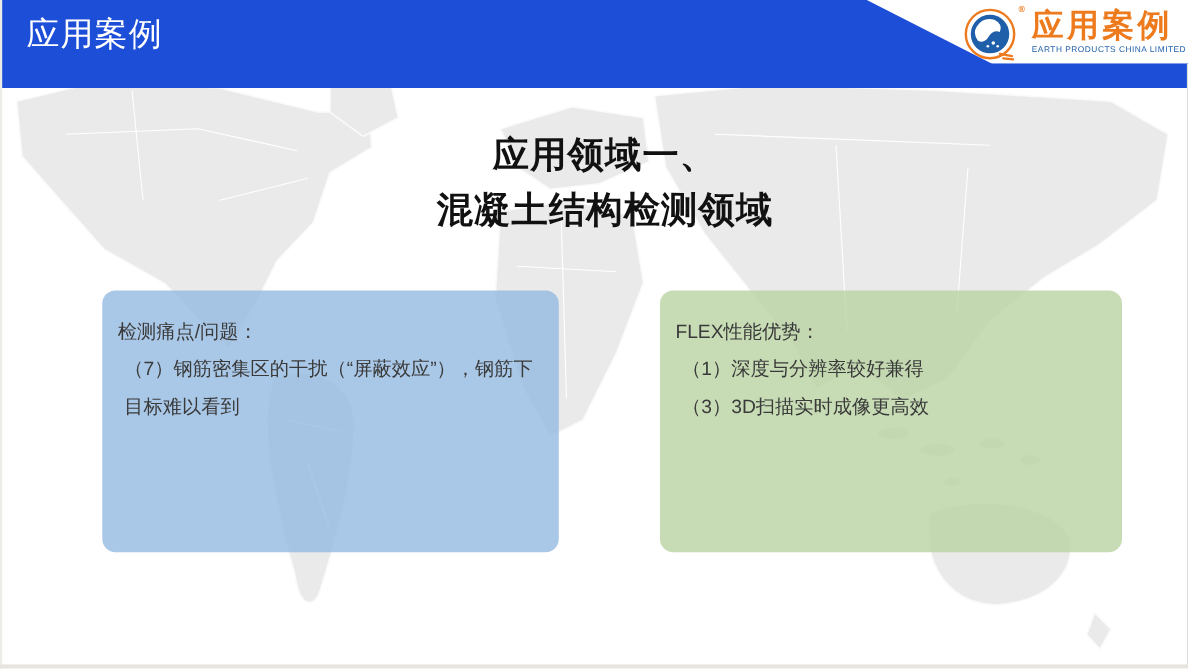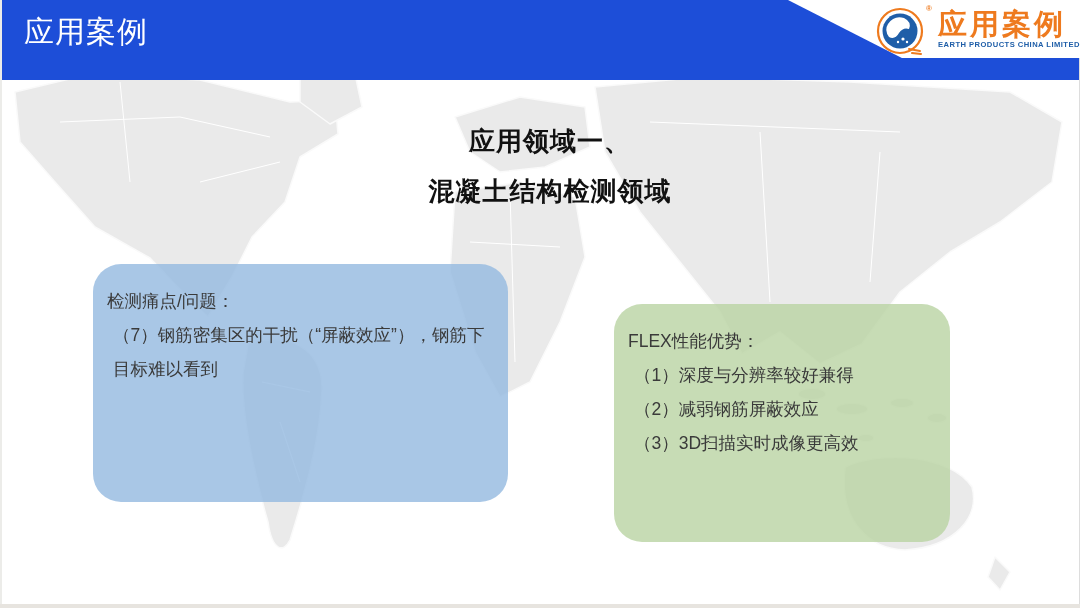--- a/index.html
+++ b/index.html
@@ -27,37 +27,37 @@
   .globe{position:absolute;left:88px;top:6px;width:50px;height:50px;}
   .reg-mark{
     position:absolute;left:138px;top:4px;font-size:8px;color:#ee7a1e;font-weight:700;
   }
   .logo-text{position:absolute;left:150px;top:9px;width:140px;}
   .logo-cn{
     font-size:29px;font-weight:800;color:#ee7a1e;letter-spacing:3px;
     line-height:30px;white-space:nowrap;
   }
   .logo-en{
-    font-size:7.6px;font-weight:700;color:#1f5ea8;letter-spacing:.45px;
+    font-size:7.6px;font-weight:400;color:#1f5ea8;letter-spacing:.45px;
     margin-top:1px;white-space:nowrap;
   }
   
   .main-title{
     position:absolute;left:0;top:116px;width:1080px;text-align:center;z-index:2;
     color:#111111;font-weight:700;
   }
-  .main-title .line{font-size:26px;line-height:50px;letter-spacing:1px;margin-left:20px;}
+  .main-title .line{font-size:33px;line-height:50px;letter-spacing:1px;margin-left:20px;}
   
   .box{
-    position:absolute;top:264px;height:238px;border-radius:28px;z-index:2;
+    position:absolute;top:264px;height:238px;border-radius:12px;z-index:2;
     color:#3a3a3a;font-size:17.5px;box-sizing:border-box;
     padding:20px 14px 0 14px;
   }
   .box-pain{left:93px;width:415px;background:rgba(150,187,225,0.82);}
-  .box-adv{left:614px;width:336px;background:rgba(187,212,165,0.82);margin-top:40px;}
+  .box-adv{left:600px;width:420px;background:rgba(187,212,165,0.82);}
   .box-heading{line-height:34px;}
   .box-item{line-height:34px;padding-left:6px;}
   
   .edge-bottom{position:absolute;left:0;bottom:0;width:1080px;height:4px;background:#e7e4df;z-index:5;}
   .edge-left{position:absolute;left:0;top:0;width:2px;height:608px;background:#ecece9;z-index:5;}
   .edge-right{position:absolute;right:0;top:58px;width:1px;height:550px;background:#dddddd;z-index:5;}
 </style>
 </head>
 <body>
 
@@ -126,21 +126,20 @@
   </div>
 
   <div class="box box-pain">
     <div class="box-heading">检测痛点/问题：</div>
     <div class="box-item">（7）钢筋密集区的干扰（“屏蔽效应”），钢筋下目标难以看到</div>
   </div>
 
   <div class="box box-adv">
     <div class="box-heading">FLEX性能优势：</div>
     <div class="box-item">（1）深度与分辨率较好兼得</div>
-    <div class="box-item">（2）减弱钢筋屏蔽效应</div>
     <div class="box-item">（3）3D扫描实时成像更高效</div>
   </div>
 
   <div class="edge-left"></div>
   <div class="edge-right"></div>
   <div class="edge-bottom"></div>
 
 </div>
 
 </body></html>

